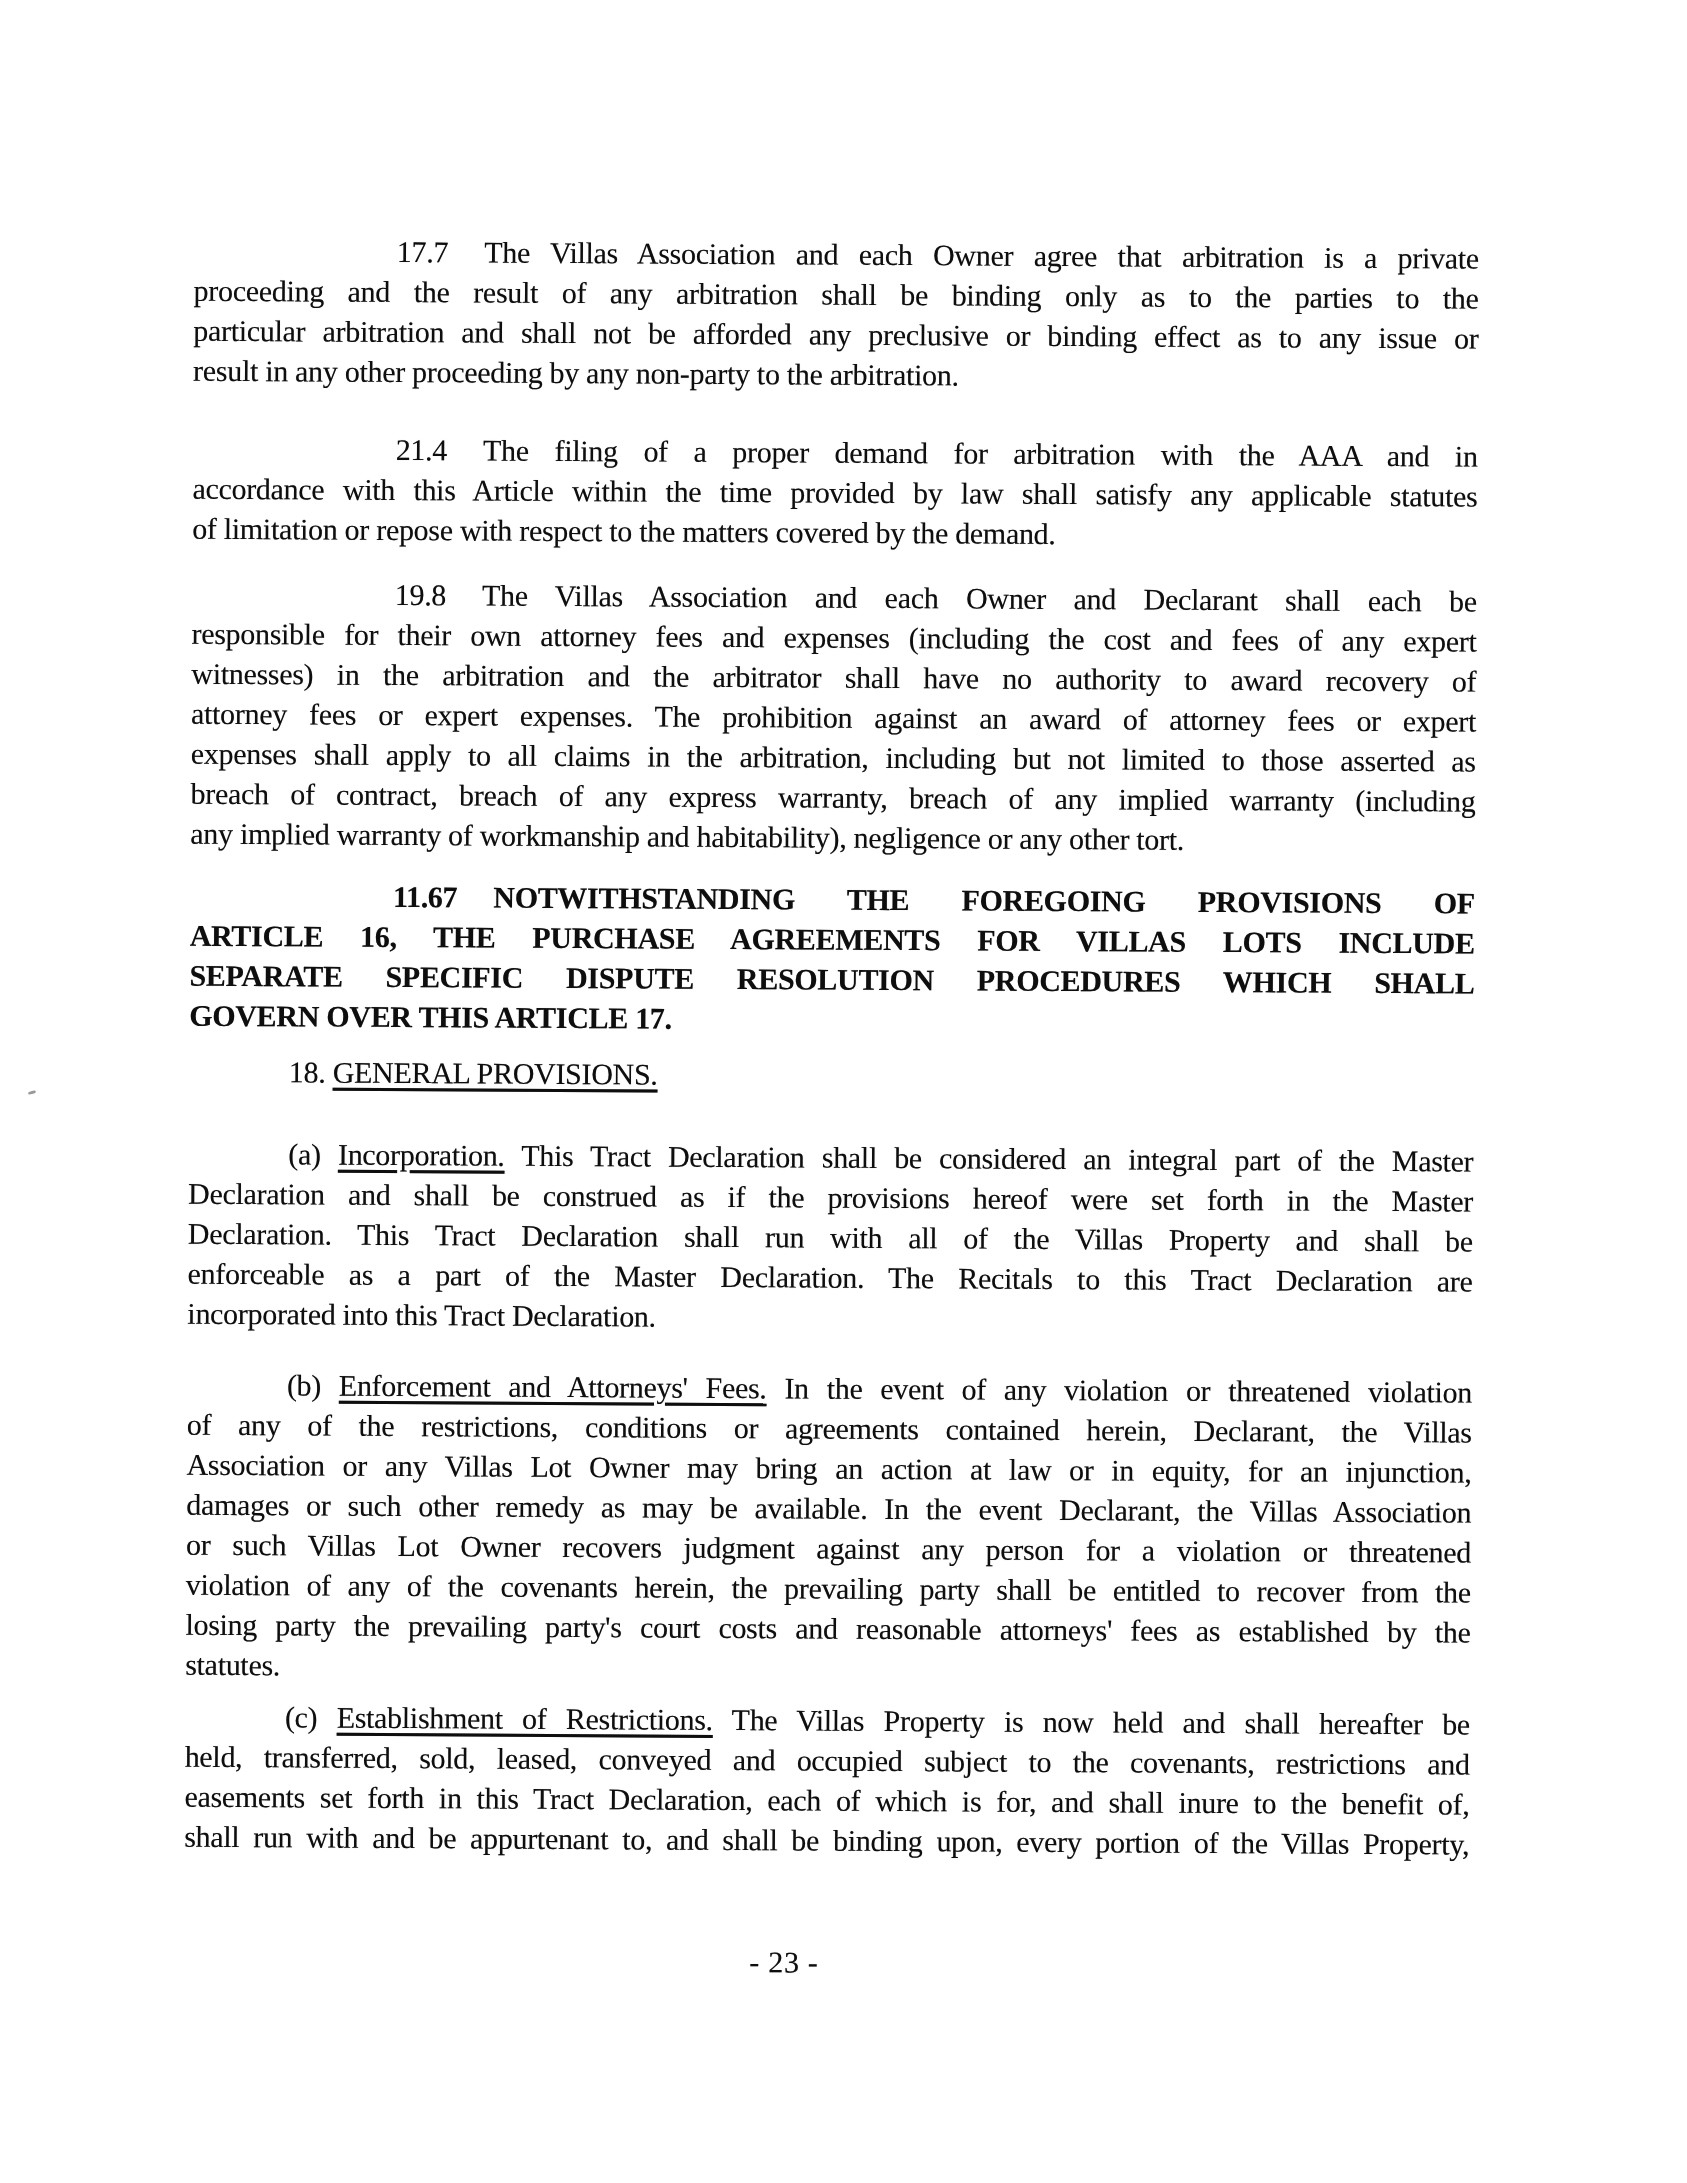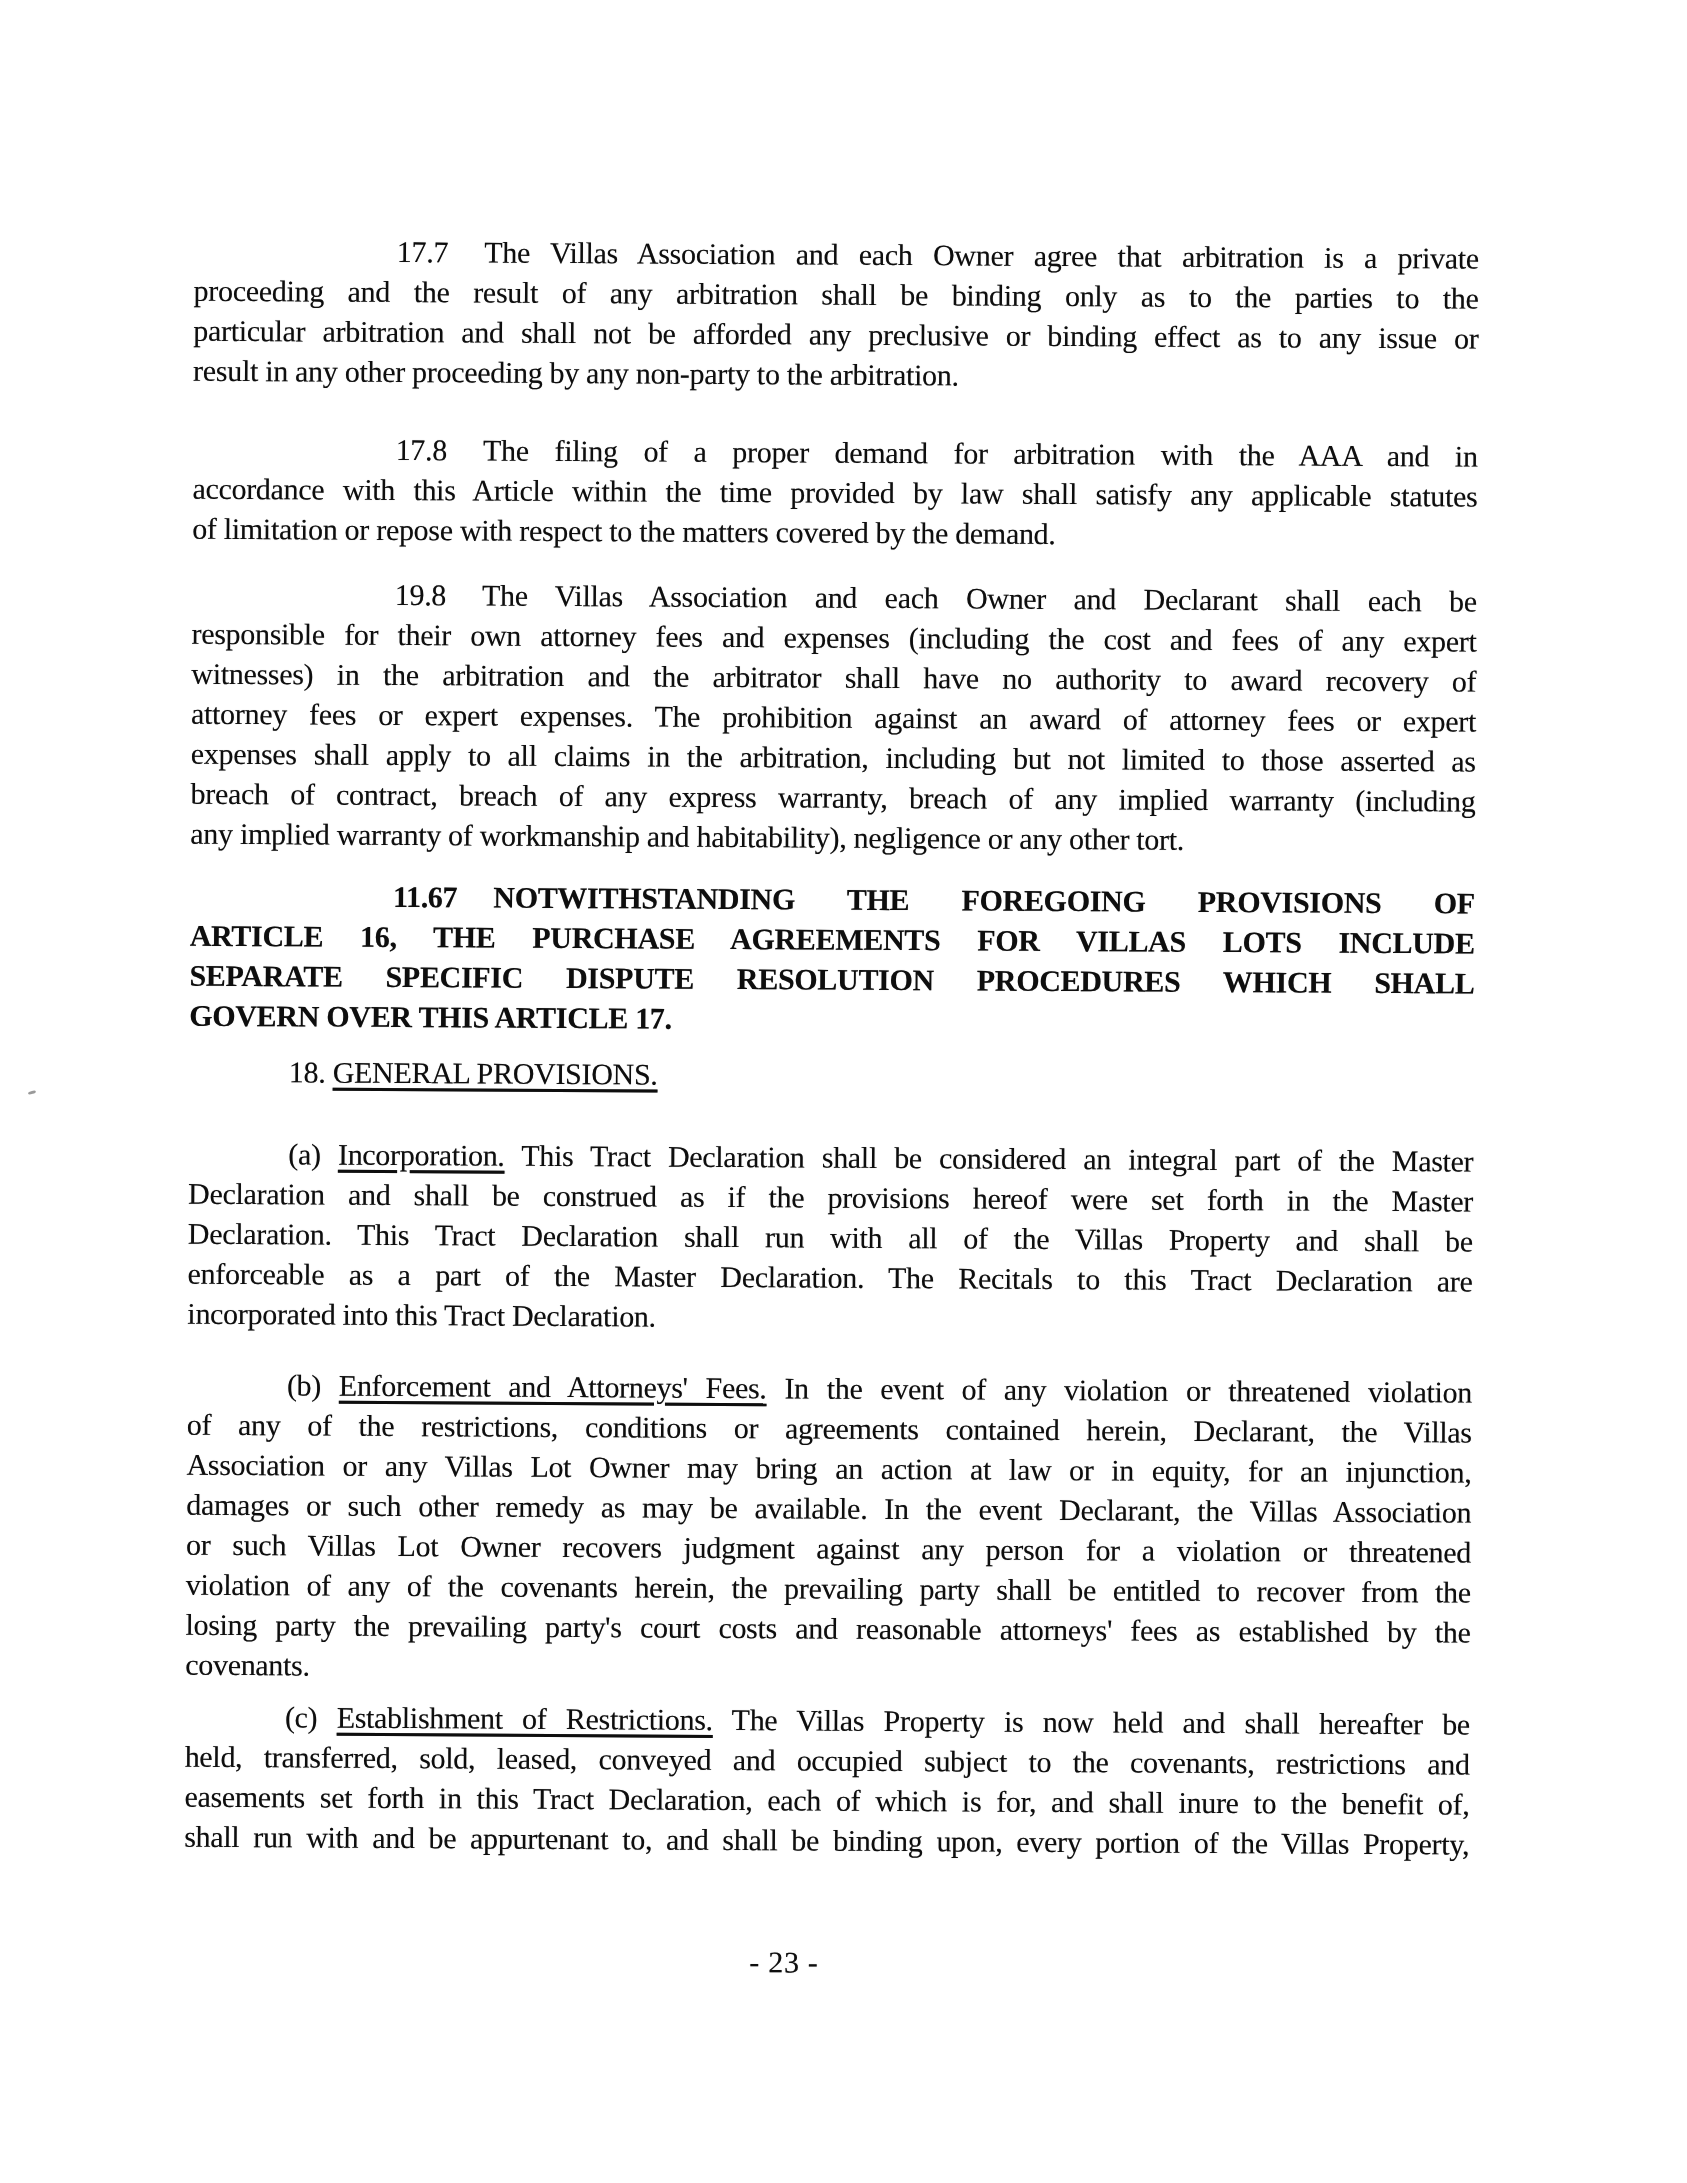--- a/index.html
+++ b/index.html
@@ -86,21 +86,21 @@
   <div class="scan" data-name="document-body">
 
     <div class="footer" data-name="page-number">- 23 -</div>
   <div class="sec" data-name="para-17-7">
         <div class="line jst ind1" data-name="text-line"><span class="num" data-name="section-number">17.7</span><span data-name="text-segment">The Villas Association and each Owner agree that arbitration is a private</span></div>
         <div class="line jst" data-name="text-line"><span data-name="text-segment">proceeding and the result of any arbitration shall be binding only as to the parties to the</span></div>
         <div class="line jst" data-name="text-line"><span data-name="text-segment">particular arbitration and shall not be afforded any preclusive or binding effect as to any issue or</span></div>
         <div class="line" data-name="text-line"><span data-name="text-segment">result in any other proceeding by any non-party to the arbitration.</span></div>
       </div>
       <div class="sec" data-name="para-17-8">
-        <div class="line jst ind1" data-name="text-line"><span class="num" data-name="section-number">17.8</span><span data-name="text-segment">The filing of a proper demand for arbitration with the AAA and in</span></div>
+        <div class="line jst ind1" data-name="text-line"><span class="num" data-name="section-number">21.4</span><span data-name="text-segment">The filing of a proper demand for arbitration with the AAA and in</span></div>
         <div class="line jst" data-name="text-line"><span data-name="text-segment">accordance with this Article within the time provided by law shall satisfy any applicable statutes</span></div>
         <div class="line" data-name="text-line"><span data-name="text-segment">of limitation or repose with respect to the matters covered by the demand.</span></div>
       </div>
       <div class="sec" data-name="para-17-9">
         <div class="line jst ind1" data-name="text-line"><span class="num" data-name="section-number">19.8</span><span data-name="text-segment">The Villas Association and each Owner and Declarant shall each be</span></div>
         <div class="line jst" data-name="text-line"><span data-name="text-segment">responsible for their own attorney fees and expenses (including the cost and fees of any expert</span></div>
         <div class="line jst" data-name="text-line"><span data-name="text-segment">witnesses) in the arbitration and the arbitrator shall have no authority to award recovery of</span></div>
         <div class="line jst" data-name="text-line"><span data-name="text-segment">attorney fees or expert expenses.  The prohibition against an award of attorney fees or expert</span></div>
         <div class="line jst" data-name="text-line"><span data-name="text-segment">expenses shall apply to all claims in the arbitration, including but not limited to those asserted as</span></div>
         <div class="line jst" data-name="text-line"><span data-name="text-segment">breach of contract, breach of any express warranty, breach of any implied warranty (including</span></div>
@@ -123,21 +123,21 @@
         <div class="line" data-name="text-line"><span data-name="text-segment">incorporated into this Tract Declaration.</span></div>
       </div>
       <div class="sec" data-name="para-18-b">
         <div class="line jst ind2" data-name="text-line"><span data-name="text-segment">(b)</span> <span class="und" data-name="underlined-title">Enforcement and Attorneys' Fees.</span> <span data-name="text-segment">In the event of any violation or threatened violation</span></div>
         <div class="line jst" data-name="text-line"><span data-name="text-segment">of any of the restrictions, conditions or agreements contained herein, Declarant, the Villas</span></div>
         <div class="line jst" data-name="text-line"><span data-name="text-segment">Association or any Villas Lot Owner may bring an action at law or in equity, for an injunction,</span></div>
         <div class="line jst" data-name="text-line"><span data-name="text-segment">damages or such other remedy as may be available.  In the event Declarant, the Villas Association</span></div>
         <div class="line jst" data-name="text-line"><span data-name="text-segment">or such Villas Lot Owner recovers judgment against any person for a violation or threatened</span></div>
         <div class="line jst" data-name="text-line"><span data-name="text-segment">violation of any of the covenants herein, the prevailing party shall be entitled to recover from the</span></div>
         <div class="line jst" data-name="text-line"><span data-name="text-segment">losing party the prevailing party's court costs and reasonable attorneys' fees as established by the</span></div>
-        <div class="line" data-name="text-line"><span data-name="text-segment">covenants.</span></div>
+        <div class="line" data-name="text-line"><span data-name="text-segment">statutes.</span></div>
       </div>
       <div class="sec" data-name="para-18-c">
         <div class="line jst ind2" data-name="text-line"><span data-name="text-segment">(c)</span> <span class="und" data-name="underlined-title">Establishment of Restrictions.</span> <span data-name="text-segment">The Villas Property is now held and shall hereafter be</span></div>
         <div class="line jst" data-name="text-line"><span data-name="text-segment">held, transferred, sold, leased, conveyed and occupied subject to the covenants, restrictions and</span></div>
         <div class="line jst" data-name="text-line"><span data-name="text-segment">easements set forth in this Tract Declaration, each of which is for, and shall inure to the benefit of,</span></div>
         <div class="line jst" data-name="text-line"><span data-name="text-segment">shall run with and be appurtenant to, and shall be binding upon, every portion of the Villas Property,</span></div>
       </div>
     </div>
   <div class="speck" data-name="scan-artifact-speck"></div>
 </div>

